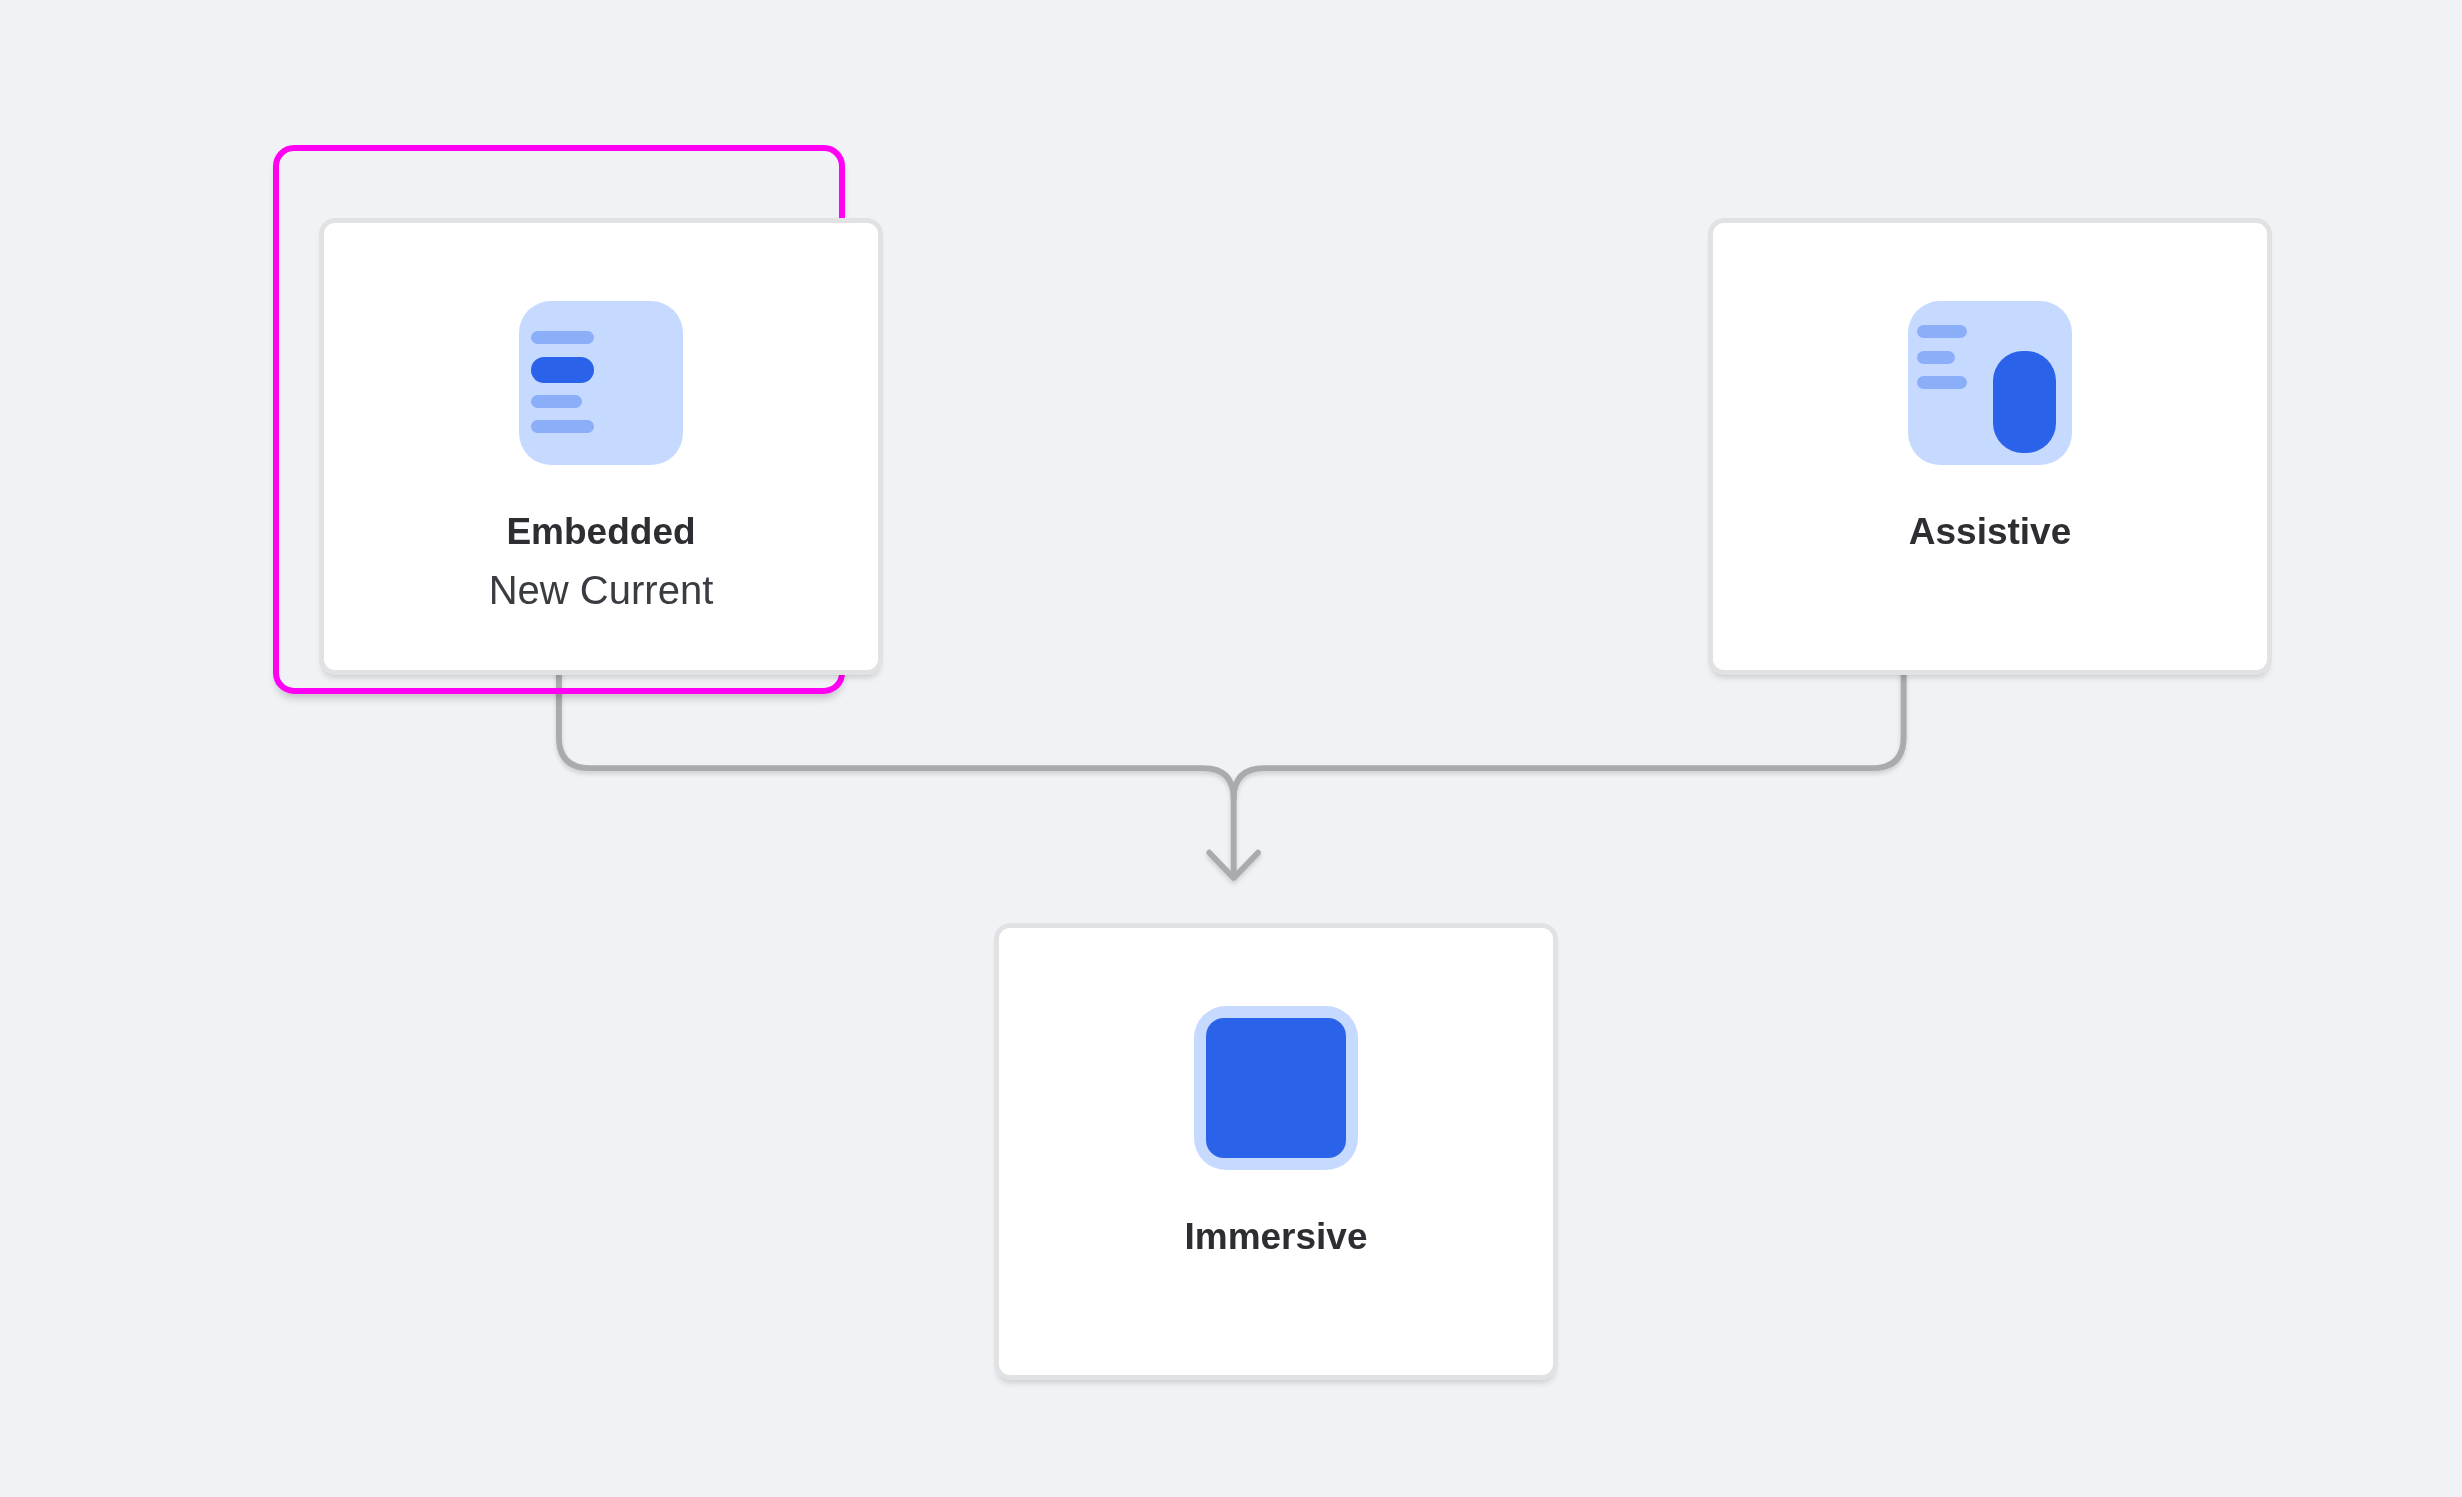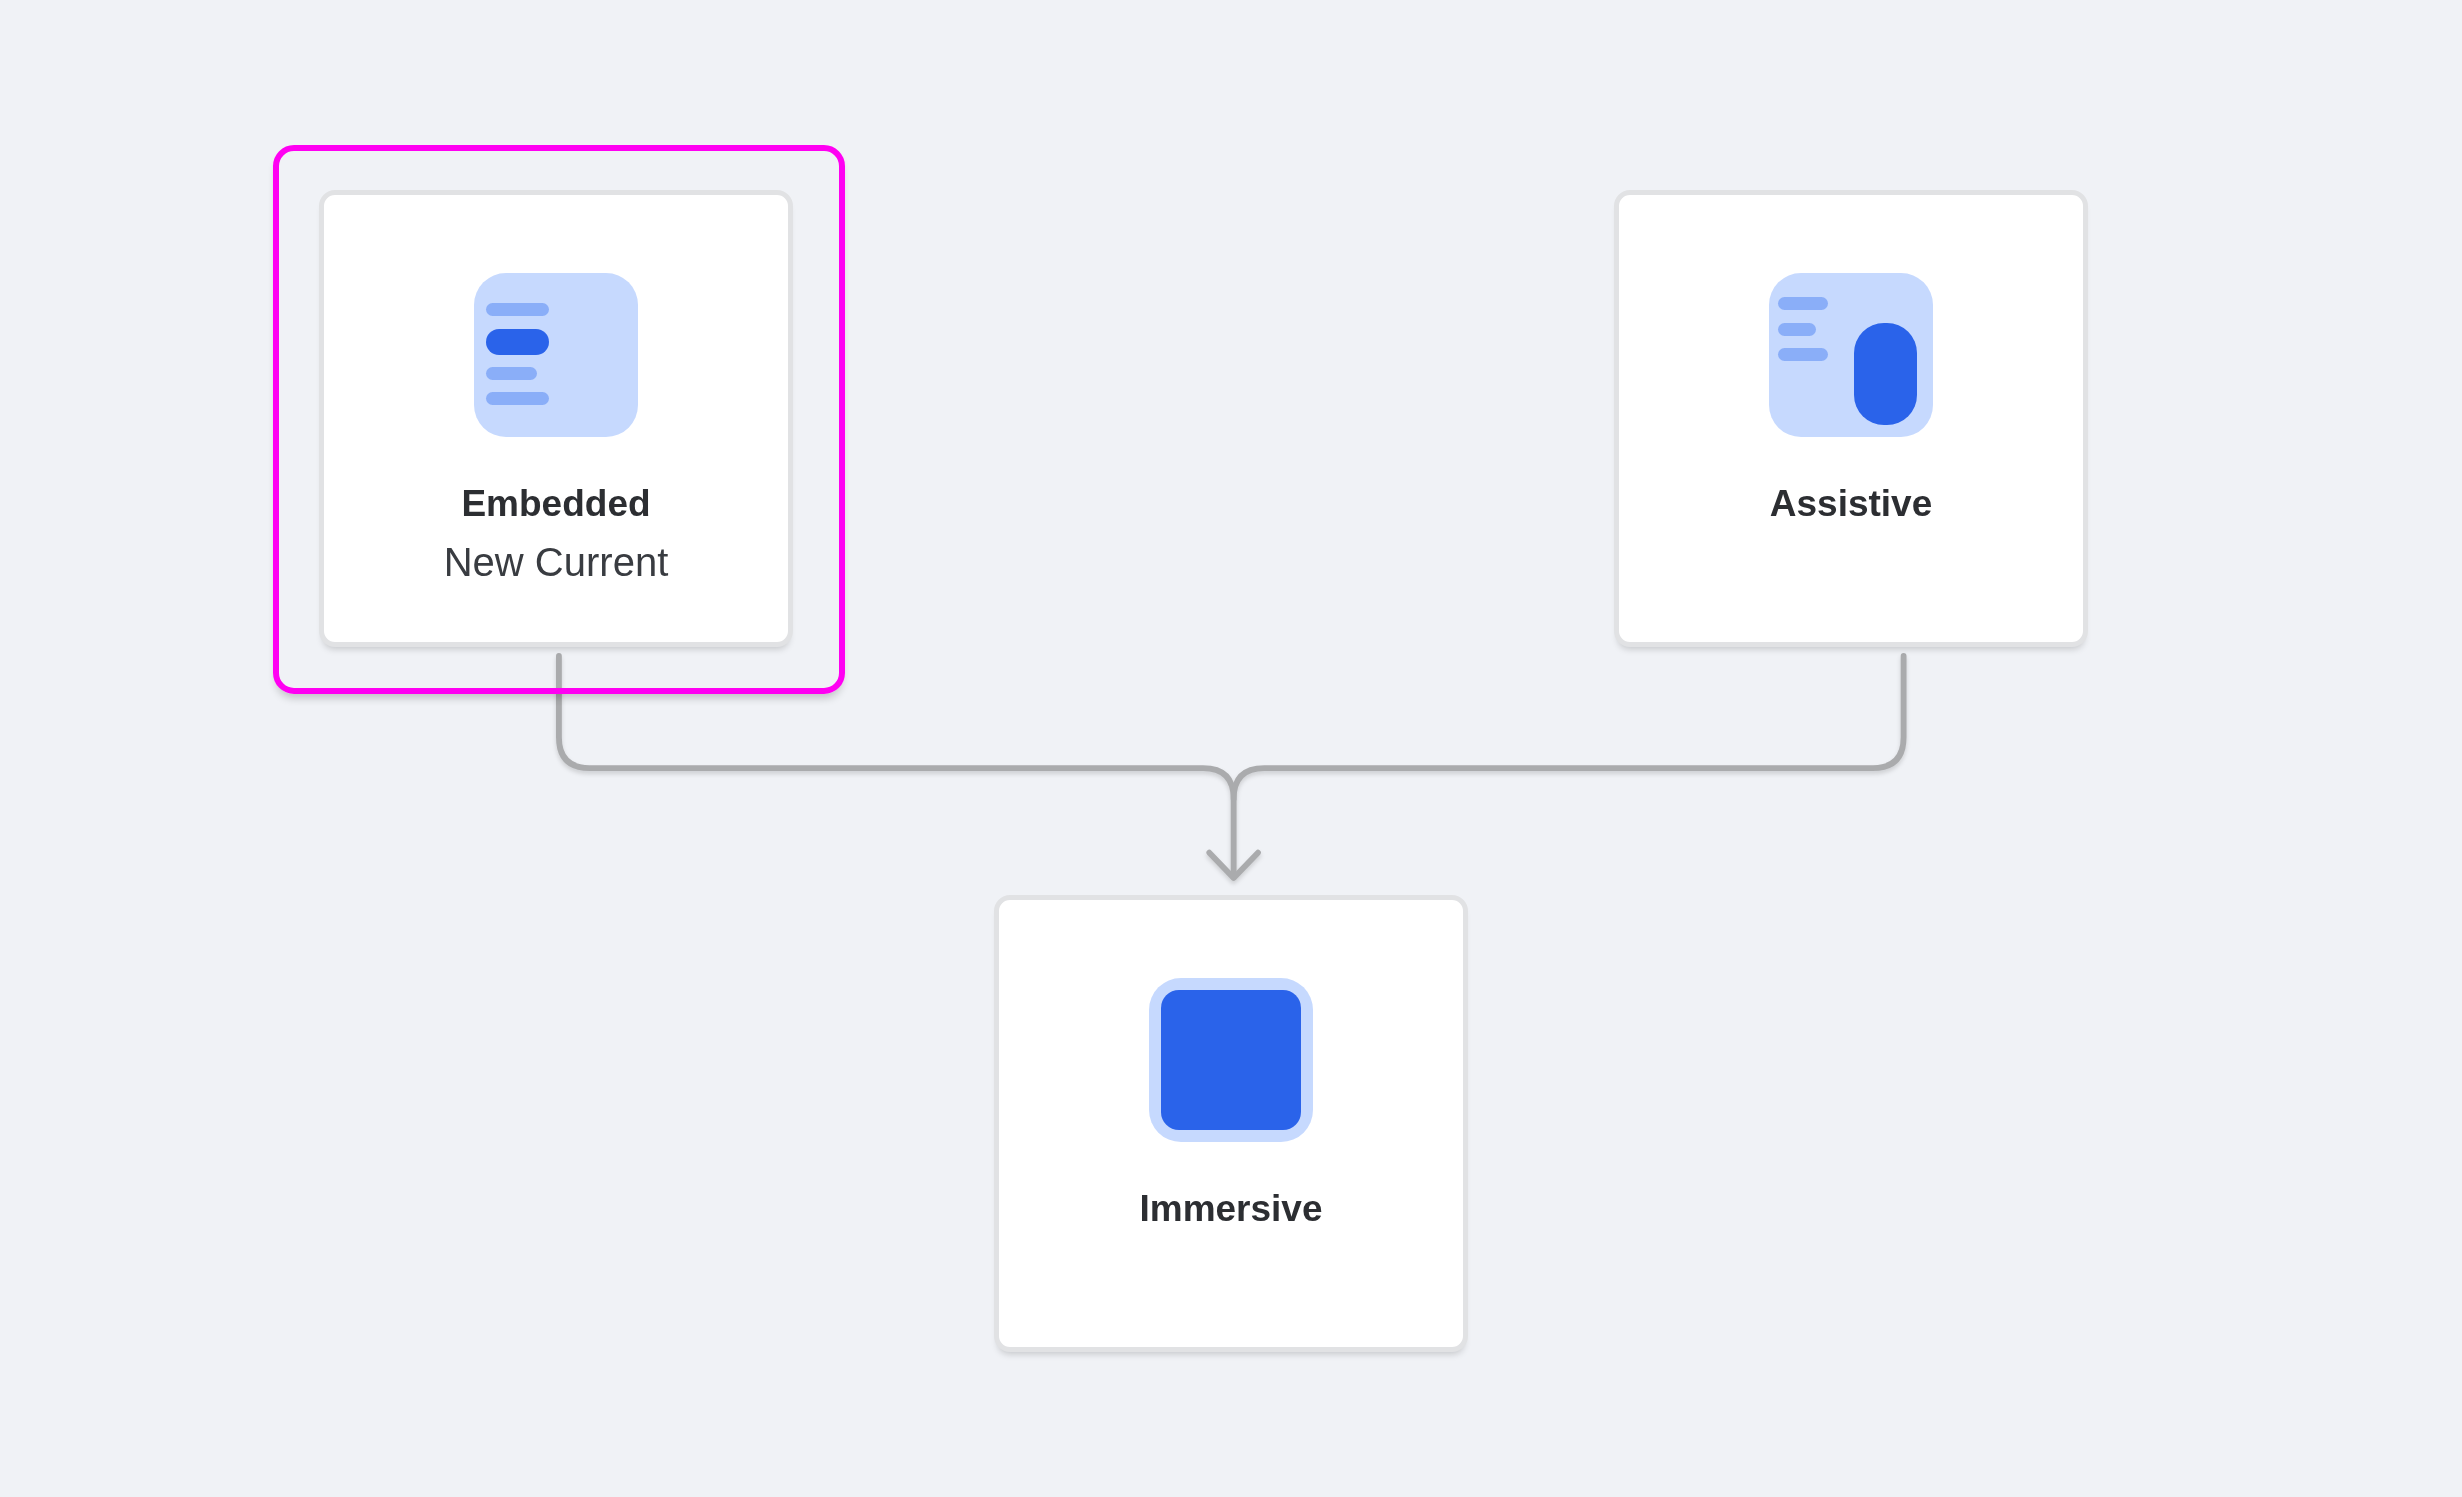--- a/index.html
+++ b/index.html
@@ -34,26 +34,26 @@
   
   .ring{
     position:absolute;left:273px;top:145px;width:572px;height:549px;
     box-sizing:border-box;border:6.3px solid var(--highlight);border-radius:21px;
     z-index:2;box-shadow:0 6.3px 8.5px -3.2px rgba(0,0,0,0.20);
     background:transparent;
   }
 
   
   .card{
-    position:absolute;width:474px;height:457px;box-sizing:border-box;
+    position:absolute;width:564px;height:457px;box-sizing:border-box;
     background:var(--card-bg);border:5.8px solid var(--card-border);border-radius:16px;
-    z-index:3;box-shadow:0 6.3px 7.4px -4.8px rgba(0,0,0,0.18);
+    z-index:3;box-shadow:0 6.3px 7.4px -4.8px rgba(0,0,0,0.18);margin-top:28px;
   }
   .card-embedded{left:319px;top:190px;}
-  .card-assistive{left:1614px;top:190px;}
+  .card-assistive{left:1708px;top:190px;}
   .card-immersive{left:994px;top:895px;}
 
   .icon{
     position:absolute;left:50%;margin-left:-82px;top:78px;
     width:164px;height:164px;border-radius:32px;background:var(--icon-light);
   }
   .pill{position:absolute;display:block;background:var(--icon-mid);border-radius:6.9px;}
   .pill.dark{background:var(--icon-dark);}
 
   

